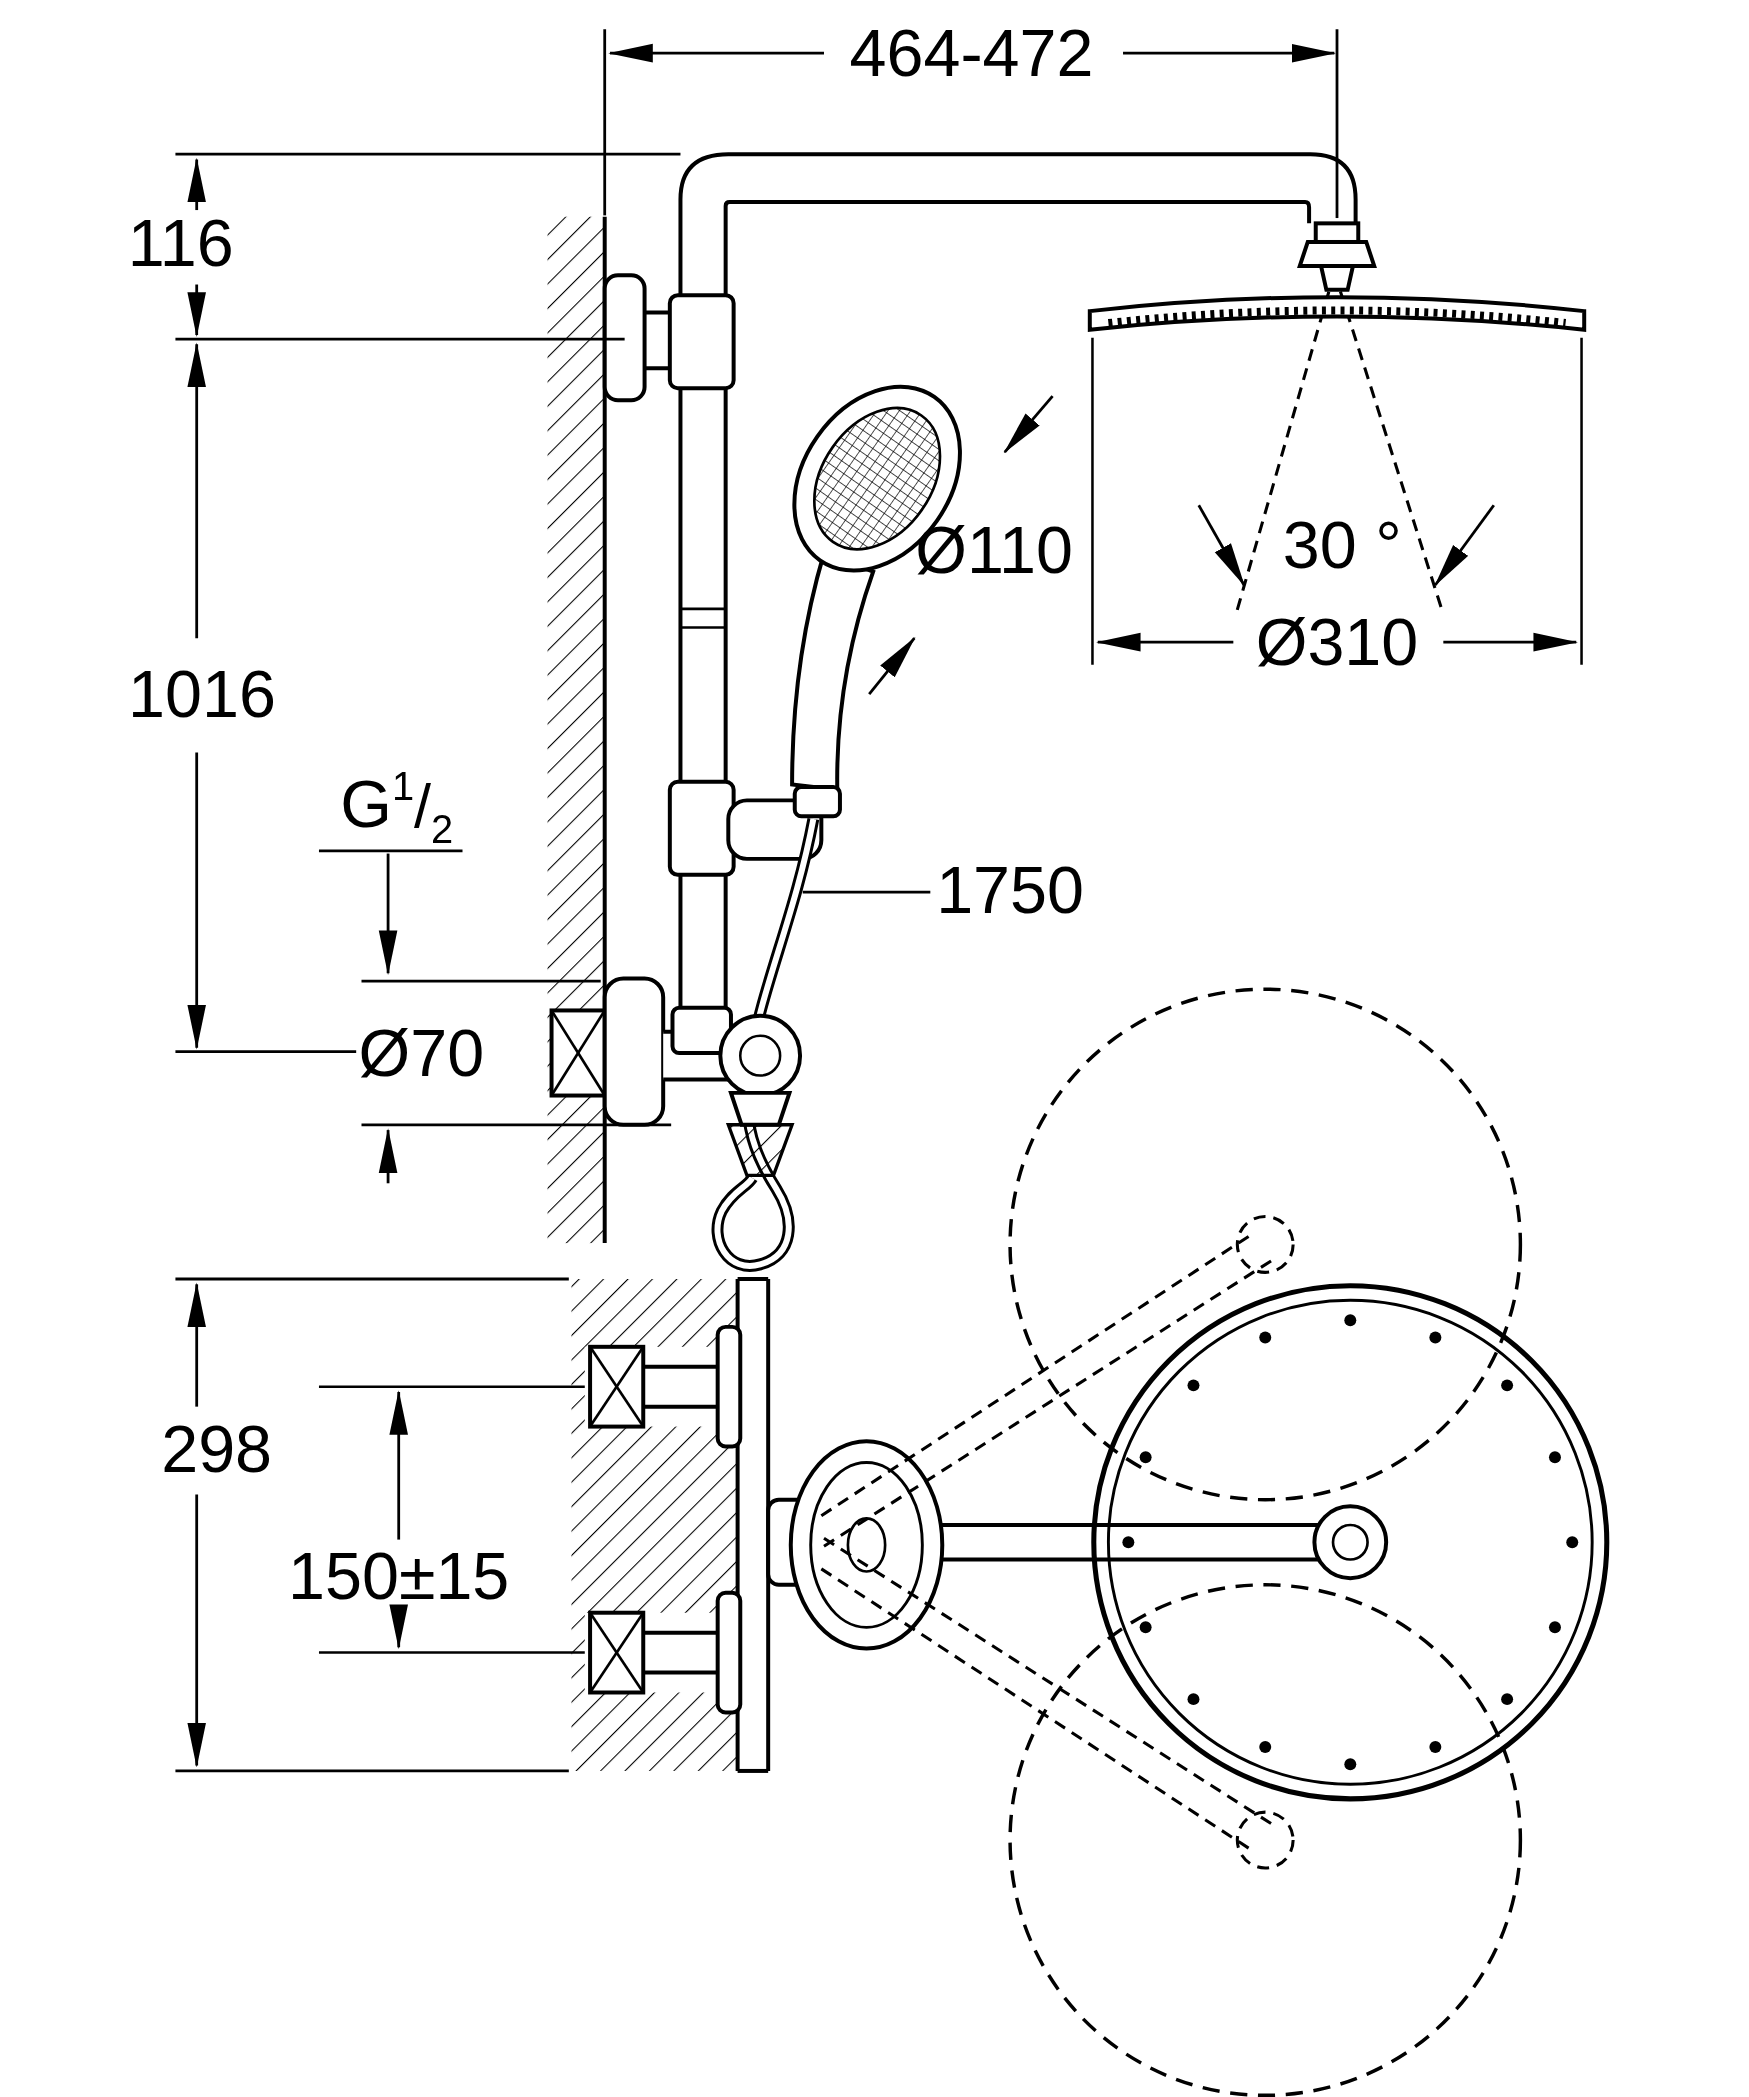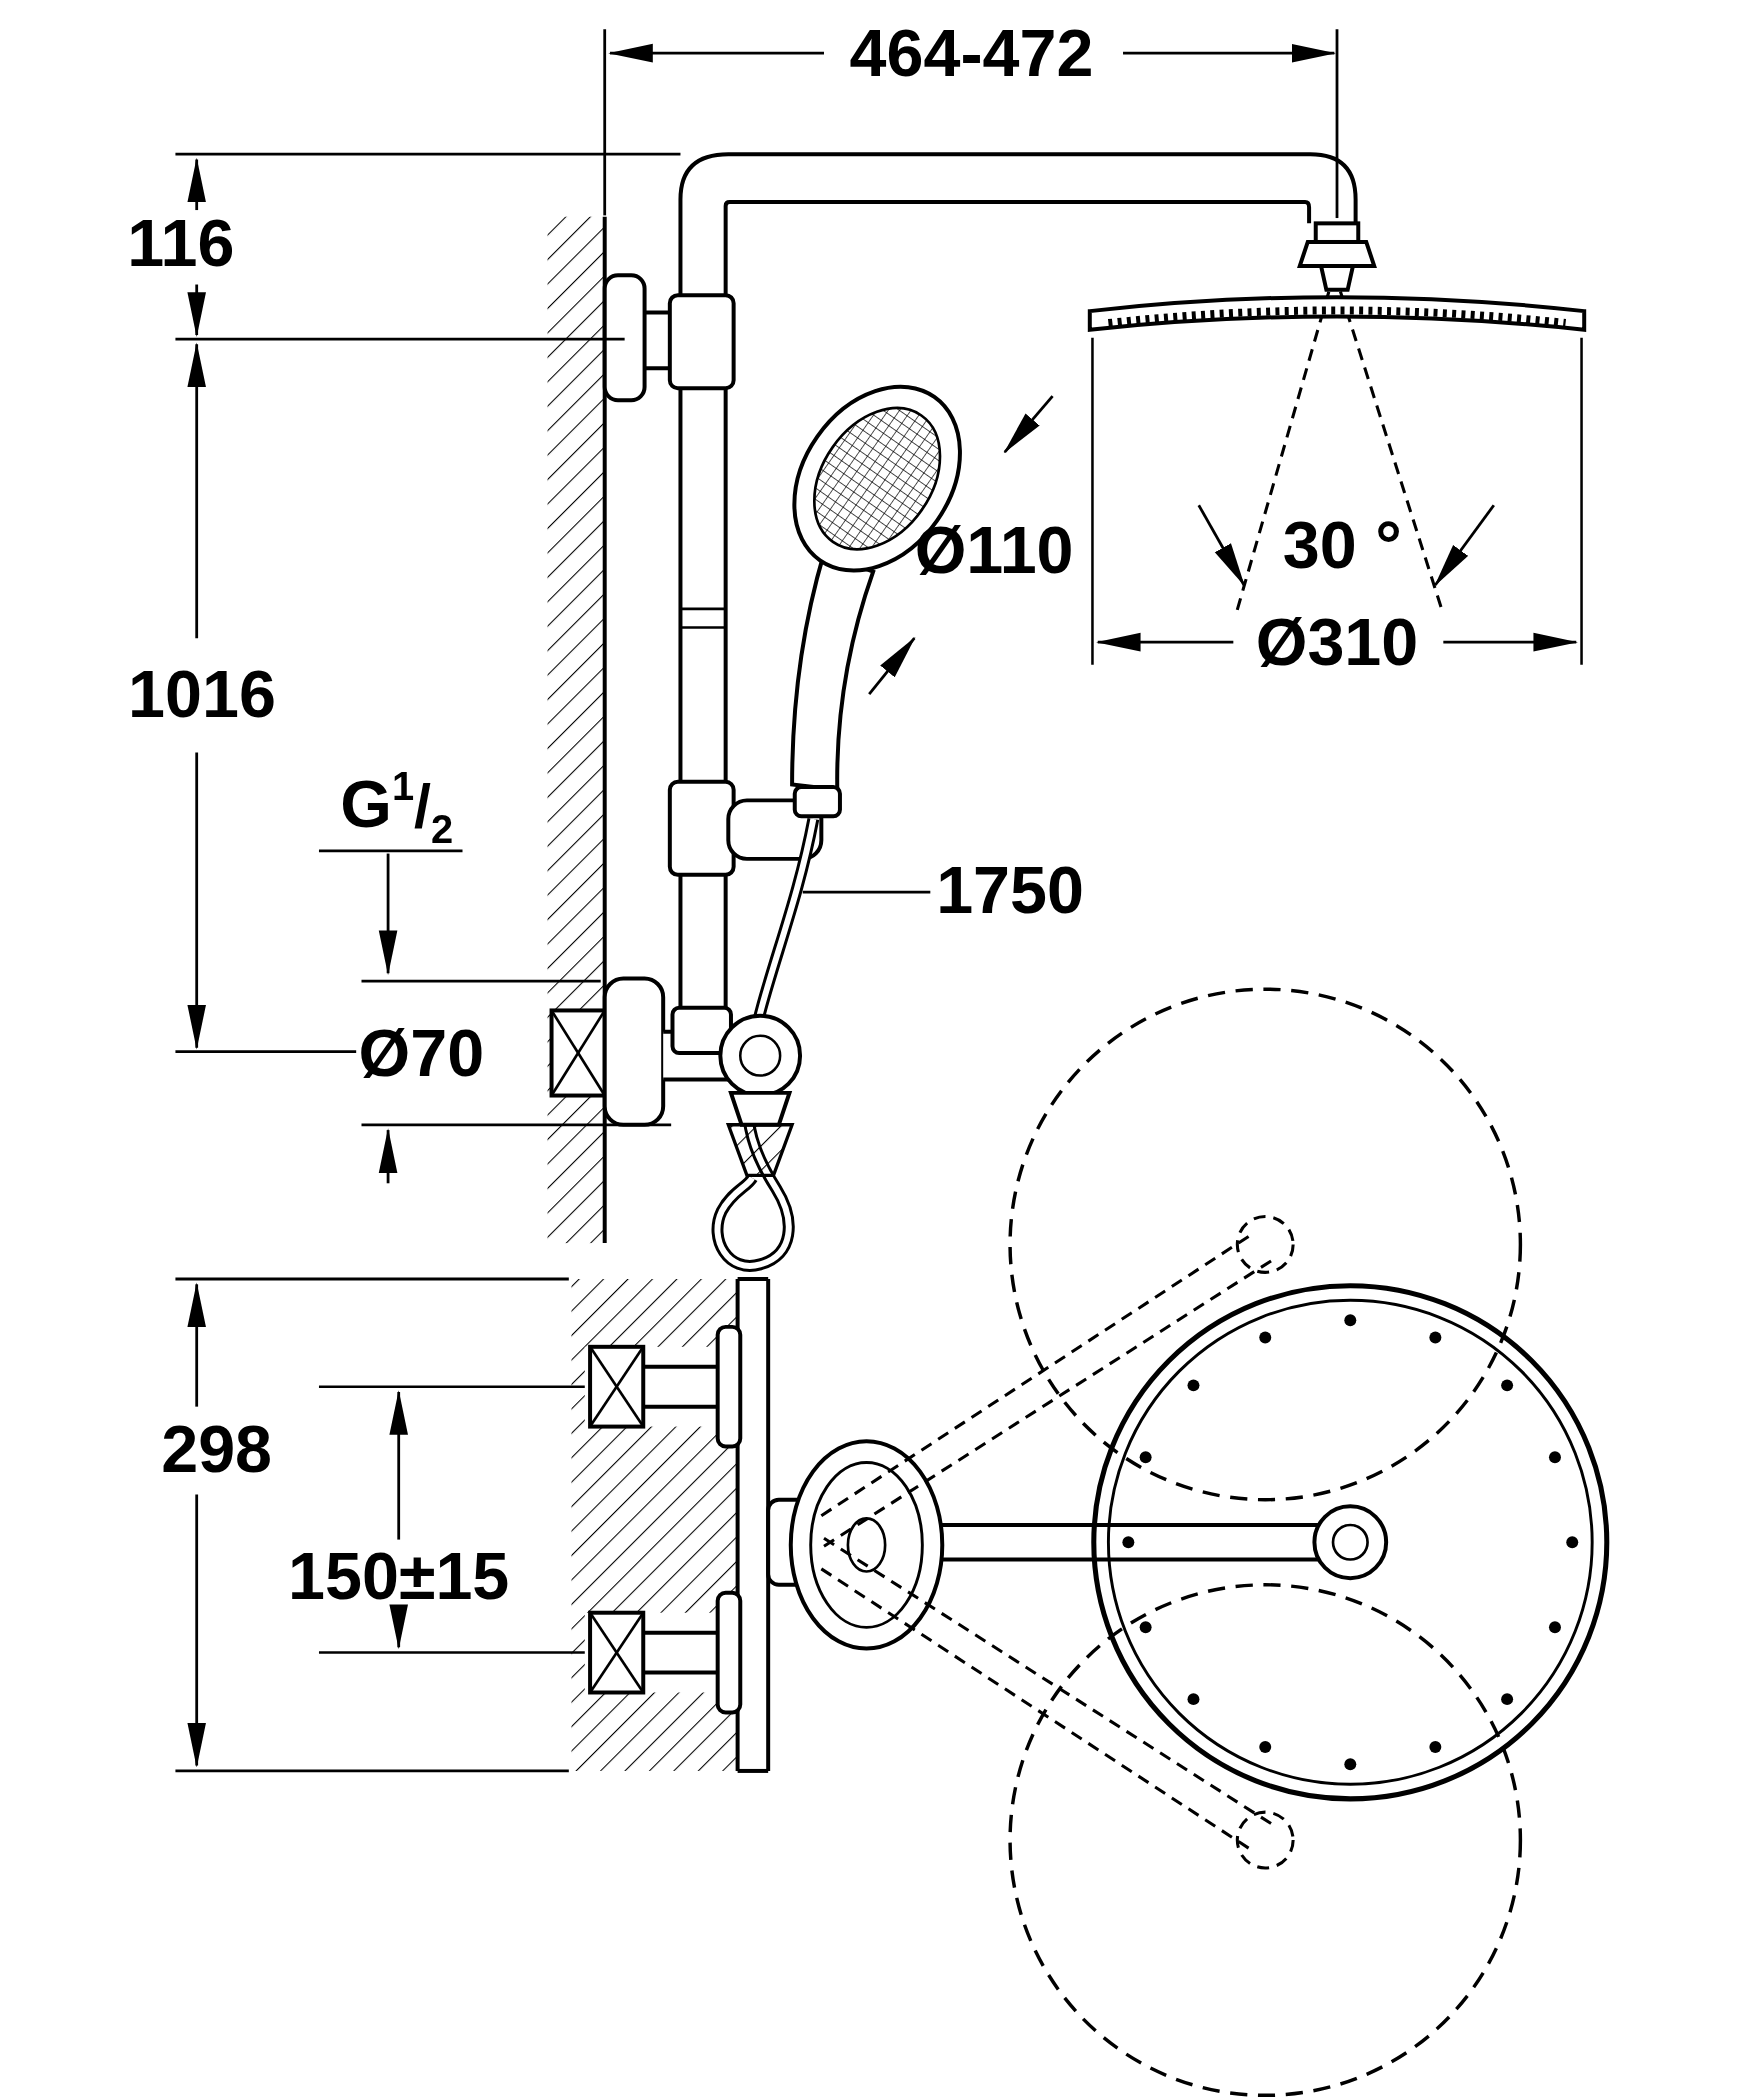--- a/index.html
+++ b/index.html
@@ -1,16 +1,16 @@
 <!DOCTYPE html>
 <html style="font-size:13.3px"><head>
 <meta charset="utf-8">
 <style>
   html,body{margin:0;padding:0;background:#ffffff;}
-  .page{width:1734px;height:2098px;background:#ffffff;overflow:hidden;font-weight:bold;}
+  .page{width:1734px;height:2098px;background:#ffffff;overflow:hidden;}
   svg{display:block;}
   .ln{stroke:#000;stroke-width:3;fill:none;stroke-linecap:butt;}
   .ln2{stroke:#000;stroke-width:2;fill:none;}
   .thin{stroke:#000;stroke-width:1.9;fill:none;}
   .dim{stroke:#000;stroke-width:2.1;fill:none;}
   .wfill{fill:#fff;stroke:#000;stroke-width:3;}
   .wmask{fill:#fff;stroke:none;}
   .dash{stroke:#000;stroke-width:2.6;fill:none;stroke-dasharray:13 8;}
   .dashS{stroke:#000;stroke-width:2.3;fill:none;stroke-dasharray:9 6;}
   text{font-family:"Liberation Sans","DejaVu Sans",sans-serif;font-size:50px;fill:#000;}

